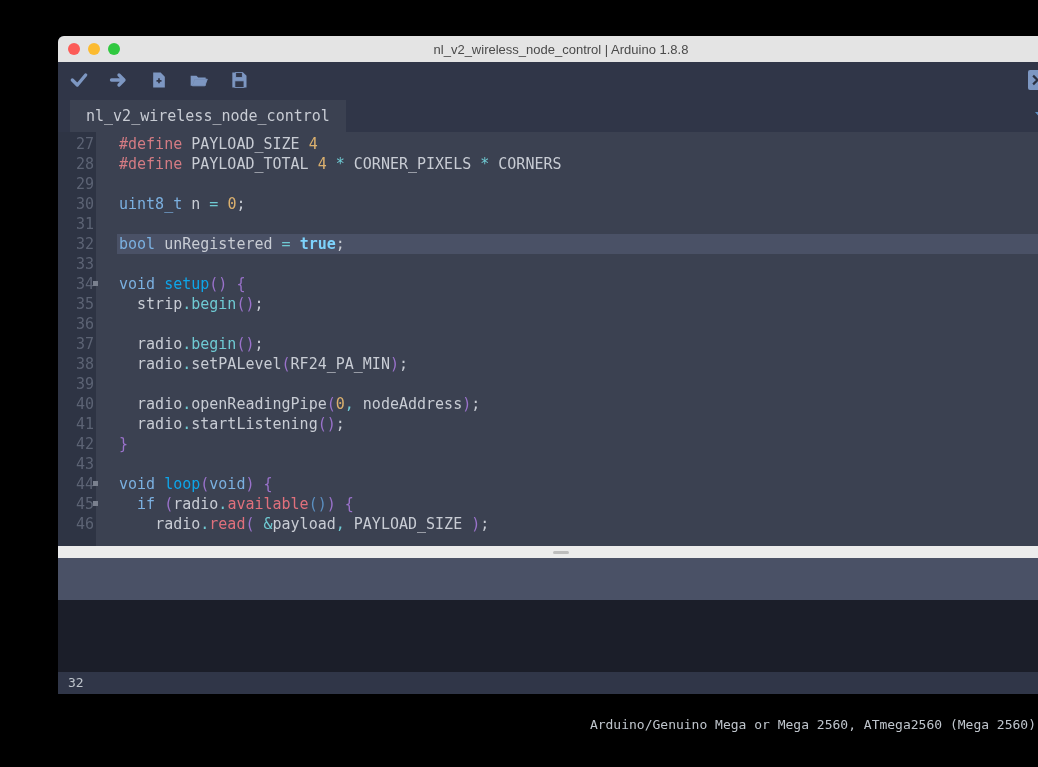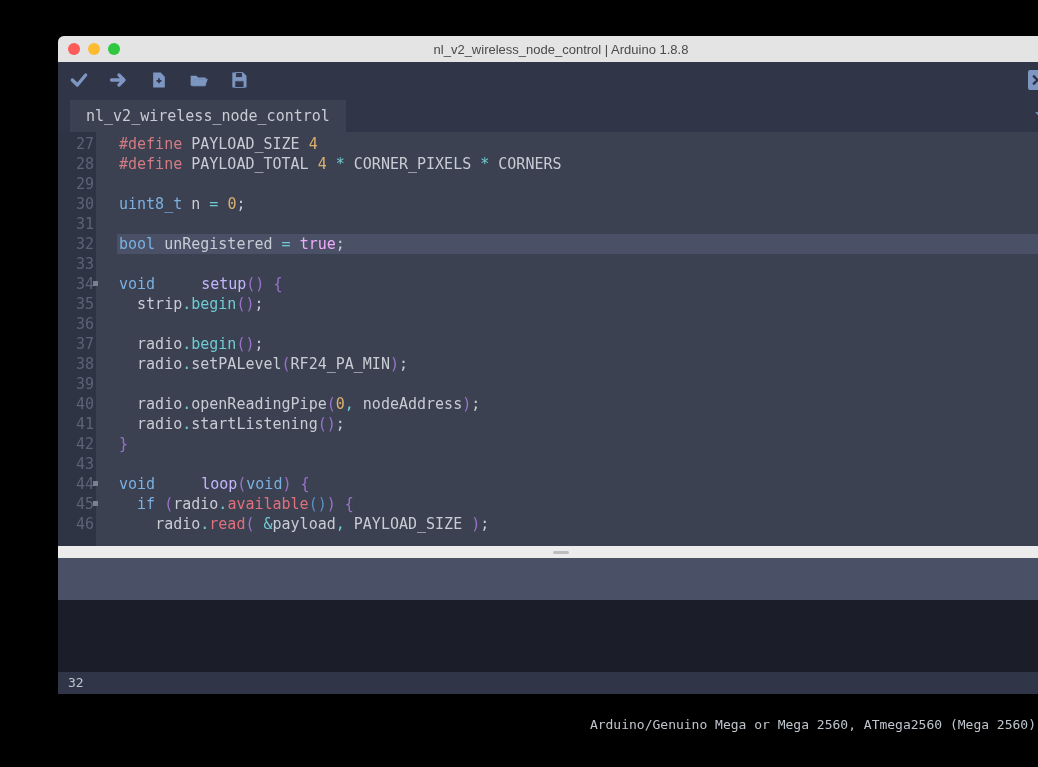--- a/index.html
+++ b/index.html
@@ -43,22 +43,22 @@
   .id {color:#c8ccd4;}
   .mac{color:#c8ccd4;}
   .num{color:#dbb06e;}
   .op {color:#6fcad3;}
   .fn {color:#6fcad3;}
   .fn2{color:#e0707c;}
   .pun{color:#c8ccd4;}
   .p  {color:#9a72cb;} 
   .p2 {color:#5b8fc0;} 
   .br {color:#9a72cb;}
-  .bool{color:#f0abfc;}
-  .fnname{color:#c4b5fd;margin-left:37px;}
+  .bool{color:#7dd3fc;font-weight:bold;}
+  .fnname{color:#0ea5e9;}
 </style>
 </head>
 <body>
 
 <div class="window">
 
   <div class="titlebar">
     <div class="traffic">
       <div class="tl red"></div>
       <div class="tl yel"></div>

